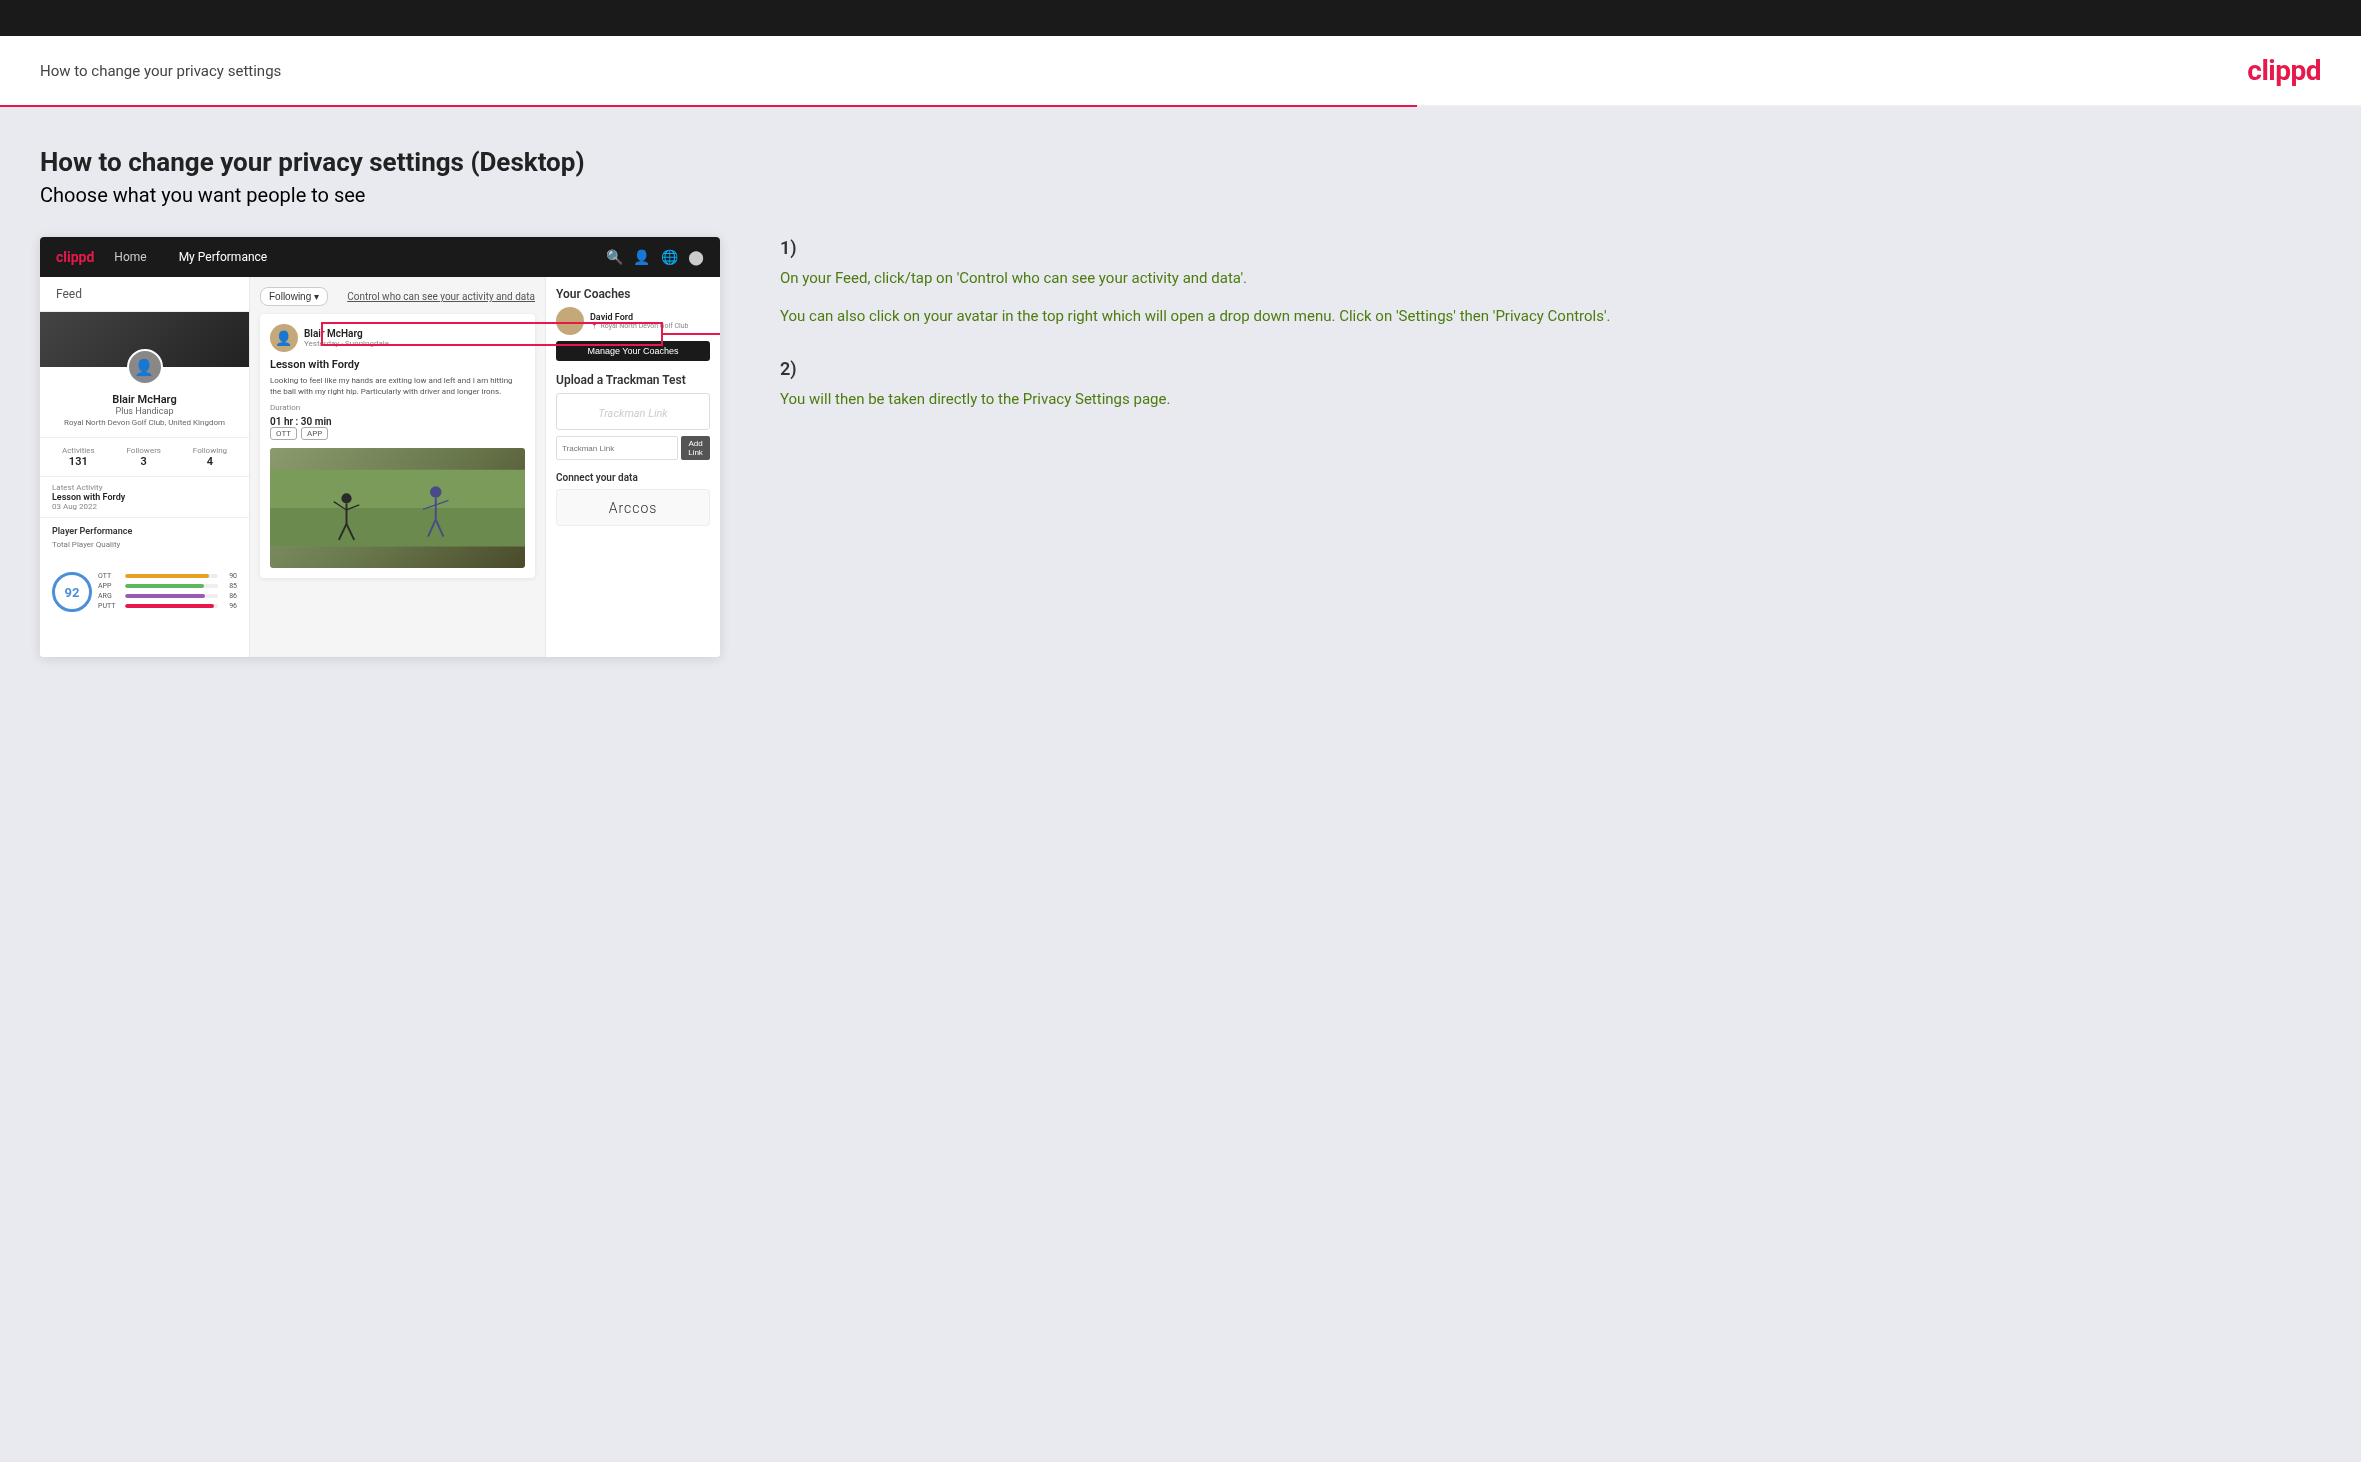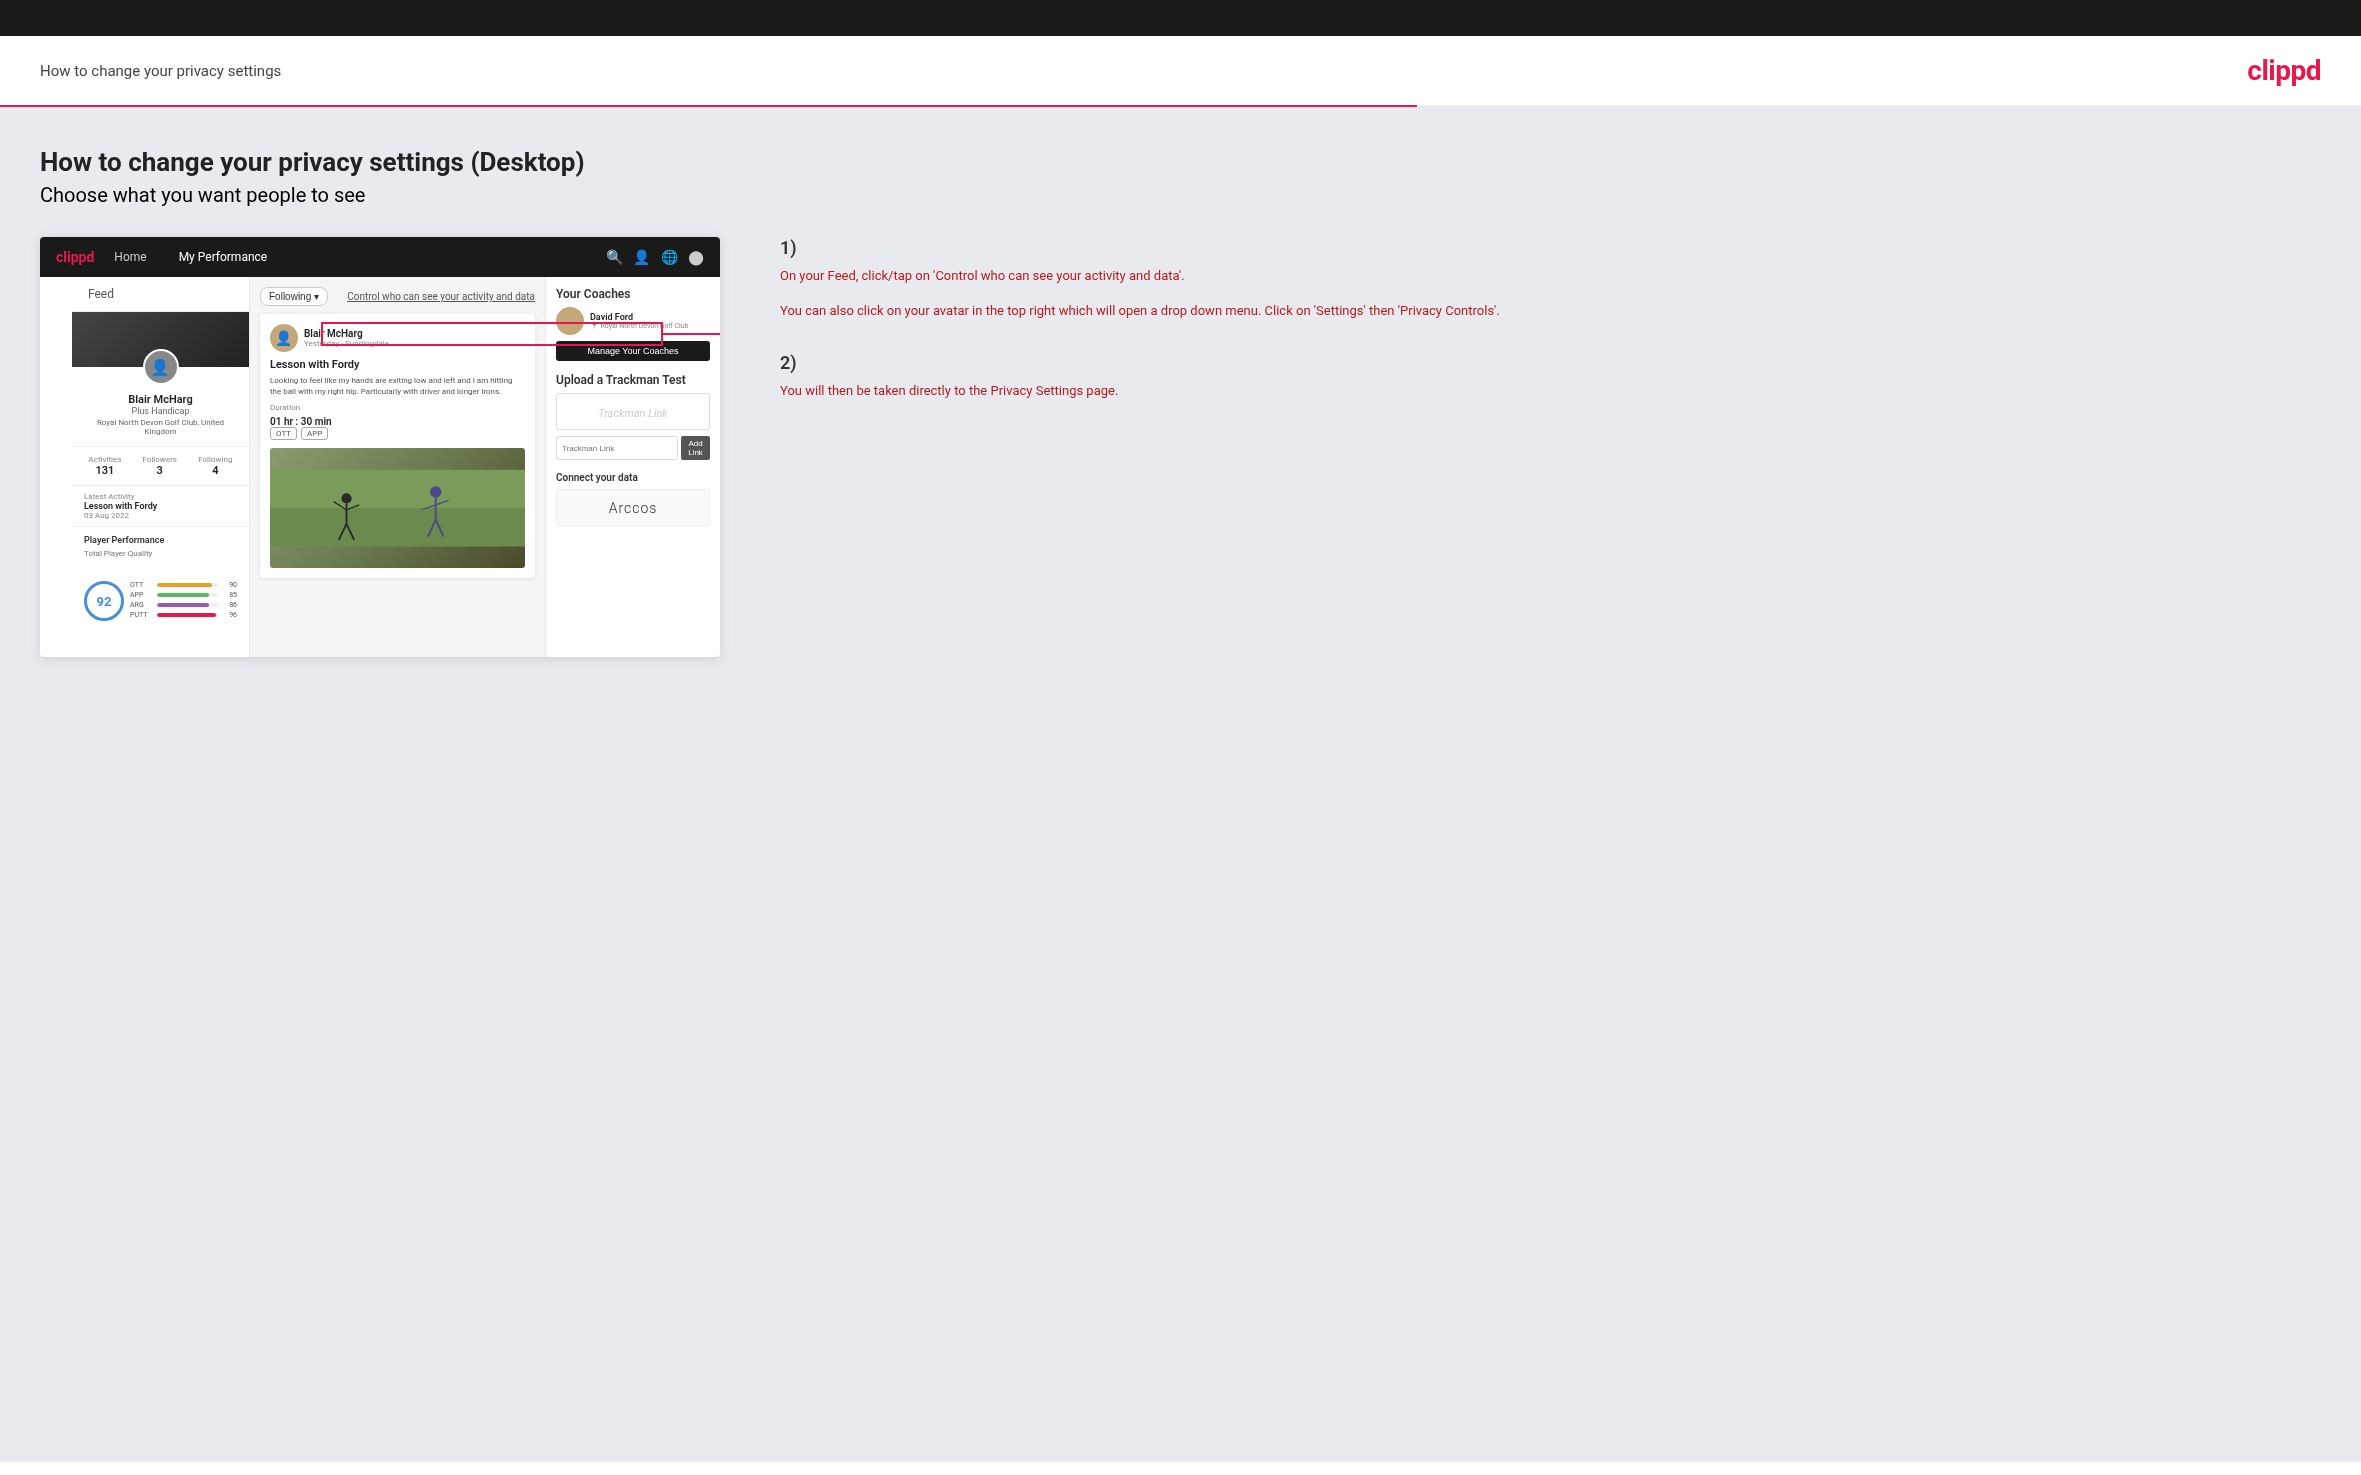--- a/index.html
+++ b/index.html
@@ -122,21 +122,20 @@
       background: #f5f5f5;
       min-height: 380px;
     }
 
     
     .app-sidebar {
       width: 210px;
       background: #fff;
       border-right: 1px solid #e8e8e8;
       flex-shrink: 0;
-      padding-left: 32px;
     }
     .app-feed-tab {
       padding: 10px 16px;
       font-size: 12px;
       color: #555;
       border-bottom: 1px solid #eee;
     }
     .profile-banner {
       height: 55px;
       background: linear-gradient(135deg, #444 0%, #222 100%);
@@ -492,22 +491,22 @@
     .instruction-block {
       margin-bottom: 30px;
     }
     .instruction-number {
       font-size: 18px;
       font-weight: 600;
       color: #333;
       margin-bottom: 8px;
     }
     .instruction-text {
-      font-size: 13px;
-      color: #b91c1c;
+      font-size: 15px;
+      color: #4d7c0f;
       line-height: 1.6;
     }
 
     
     .page-footer {
       padding: 20px 40px;
       font-size: 12px;
       color: #888;
     }
 

